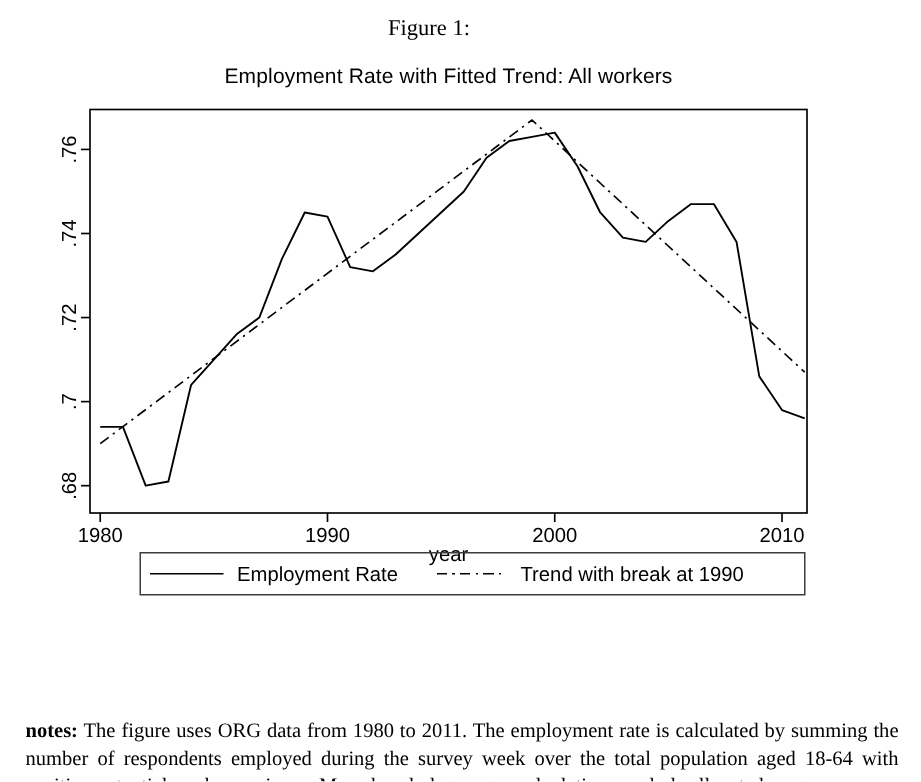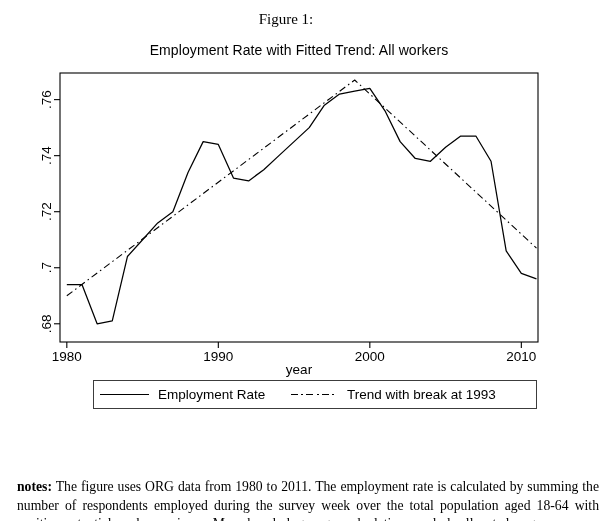--- a/index.html
+++ b/index.html
@@ -25,21 +25,21 @@
     top: 42px; left: 0; width: 598px;
     text-align: center;
     font-family: "Liberation Sans", sans-serif;
     font-size: 14px;
     letter-spacing: 0.1px;
     color: #000;
   }
   #plot-svg { position: absolute; top: 0; left: 0; }
   .legend {
     position: absolute;
-    left: 93px; top: 380px;
+    left: 93px; top: 368px;
     width: 444px; height: 29px;
     box-sizing: border-box;
     border: 1px solid #3c3c3c;
     display: flex;
     align-items: center;
     font-size: 13.5px;
   }
   .sample { display: inline-block; flex: 0 0 auto; }
   .sample.solid {
     width: 49px; height: 0;
@@ -98,21 +98,21 @@
       <text x="521.3343898573706" y="361" text-anchor="middle" font-family="&quot;Liberation Sans&quot;, sans-serif" font-size="13.5px" fill="#000000">2010</text>
       <text x="299" y="374" text-anchor="middle" font-family="&quot;Liberation Sans&quot;, sans-serif" font-size="13.5px" fill="#000000">year</text>
       <polyline points="66.82,284.56 81.97,284.56 97.12,323.79 112.27,320.98 127.42,256.54 142.57,239.72 157.72,222.91 172.87,211.70 188.02,172.47 203.17,141.65 218.32,144.45 233.47,178.08 248.62,180.88 263.77,169.67 278.93,155.66 294.08,141.65 309.23,127.64 324.38,105.22 339.53,94.02 354.68,91.21 369.83,88.41 384.98,110.83 400.13,141.65 415.28,158.46 430.43,161.27 445.58,147.26 460.73,136.05 475.88,136.05 491.03,161.27 506.18,250.93 521.33,273.35 536.48,278.95" fill="none" stroke="#000000" stroke-width="1.25" stroke-linejoin="round"></polyline>
       <polyline points="66.82,295.77 354.68,80.01 536.48,248.13" fill="none" stroke="#000000" stroke-width="1.1" stroke-linejoin="round" stroke-dasharray="7 3.5 1.5 3.5"></polyline>
     </svg>
 
   <div class="legend">
     <span class="sample solid"></span>
     <span class="legend-label first">Employment Rate</span>
     <span class="sample dashdot"></span>
-    <span class="legend-label">Trend with break at 1993</span>
+    <span class="legend-label">Trend with break at 1990</span>
   </div>
 
   <div class="notes">
     <b>notes:</b>
     <span>The figure uses ORG data from 1980 to 2011. The employment rate is calculated by summing the number of respondents employed during the survey week over the total population aged 18-64 with positive potential work experience. Mean hourly log wages calculations exclude allocated wages.</span>
   </div>
 
 </div>
 
 </body></html>

